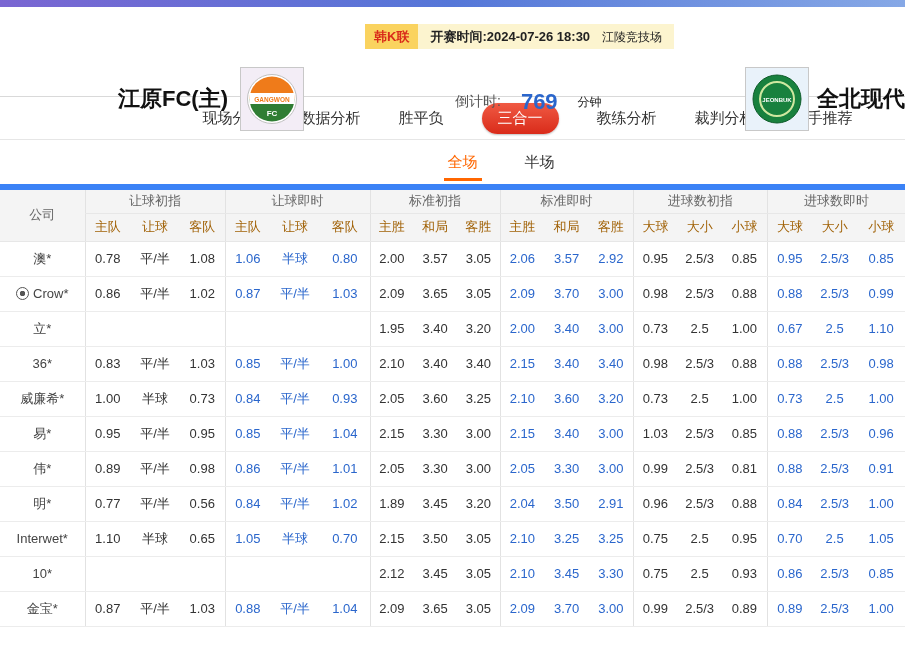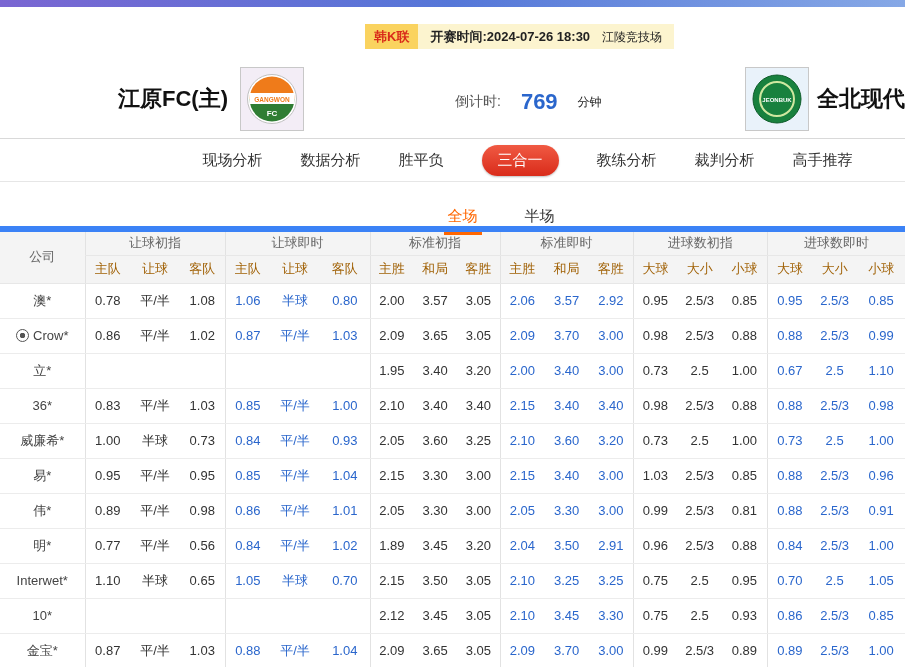--- a/index.html
+++ b/index.html
@@ -1,36 +1,36 @@
 <!DOCTYPE html>
 <html style="--live-blue: #2a66cc; --accent-red: #d92b1a; --tab-orange: #ff6600; --chip-gold: #fad35f; --chip-yellow: #fcf4cf;"><head>
 <meta charset="utf-8">
 <style>
 *{margin:0;padding:0;box-sizing:border-box;}
 html,body{width:905px;height:667px;overflow:hidden;background:#fff;font-family:"Liberation Sans","DejaVu Sans",sans-serif;}
 .top-bar{height:7px;background:linear-gradient(90deg,#7a66d2 0%,#5577d8 50%,#86a8e6 100%);}
-.header{position:relative;height:132px;border-bottom:1px solid #d9d9d9;background:#fff;}
+.header{position:relative;height:90px;border-bottom:1px solid #d9d9d9;background:#fff;}
 .badge-strip{position:absolute;left:365px;top:17px;display:flex;font-size:13px;line-height:1;}
 .league-chip{background:var(--chip-gold,#fad35f);color:var(--accent-red,#d92b1a);font-weight:bold;padding:6px 9px;cursor:pointer;}
 .time-chip{background:var(--chip-yellow,#fcf4cf);padding:6px 12px;color:#222;display:flex;align-items:center;}
 .time-chip .venue{font-weight:normal;margin-left:12px;font-size:12px;}
 .team-name{position:absolute;top:78px;font-size:22px;font-weight:bold;color:#111;line-height:28px;white-space:nowrap;}
 .home-name{left:118px;}
 .away-name{left:817px;}
 .logo-box{position:absolute;top:60px;width:64px;height:64px;border:1px solid #c8c8c8;display:flex;align-items:center;justify-content:center;}
 .home-box{left:240px;background:#f3edf6;}
 .away-box{left:745px;background:#e9f2fa;}
 .countdown{position:absolute;left:455px;top:82px;display:flex;align-items:center;gap:20px;}
 .cd-label{font-size:14px;color:#555;}
 .cd-value{font-size:22px;font-weight:bold;color:var(--live-blue,#2a66cc);}
 .cd-unit{font-size:12px;color:#222;}
 .nav{display:flex;align-items:center;justify-content:center;gap:38px;height:43px;border-bottom:1px solid #e6e6e6;padding-left:150px;background:#fff;}
 .nav-item{font-size:15px;color:#333;cursor:pointer;white-space:nowrap;}
 .nav-item.active{background:linear-gradient(180deg,#f05a43,#d92b1a);color:#fff;border-radius:16px;padding:6px 16px;box-shadow:0 1px 2px rgba(0,0,0,.25);}
-.subtabs{display:flex;justify-content:center;align-items:flex-end;gap:39px;height:44px;padding-left:97px;}
+.subtabs{display:flex;justify-content:center;align-items:center;gap:39px;height:44px;padding-left:97px;}
 .subtab{font-size:15px;color:#333;cursor:pointer;position:relative;padding:0 4px;}
 .subtab.active{color:var(--tab-orange,#ff6600);}
 .subtab.active::after{content:"";position:absolute;left:0;right:0;bottom:-9px;height:3px;background:var(--tab-orange,#ff6600);}
 table{width:905px;border-collapse:collapse;table-layout:fixed;font-size:13px;}
 th,td{text-align:center;font-weight:normal;overflow:hidden;white-space:nowrap;}
 thead tr:first-child th{height:26px;background:#f4f4f4;color:#666;border-top:6px solid #3b82f6;border-bottom:1px solid #e7e7e7;}
 thead tr:last-child th{height:28px;background:#f4f4f4;color:#a16207;border-bottom:1px solid #e7e7e7;}
 tbody td{height:35px;border-bottom:1px solid #ececec;color:#333;}
 .gb{border-left:1px solid #e2e2e2;}
 td.live{color:var(--live-blue,#2a66cc);}

